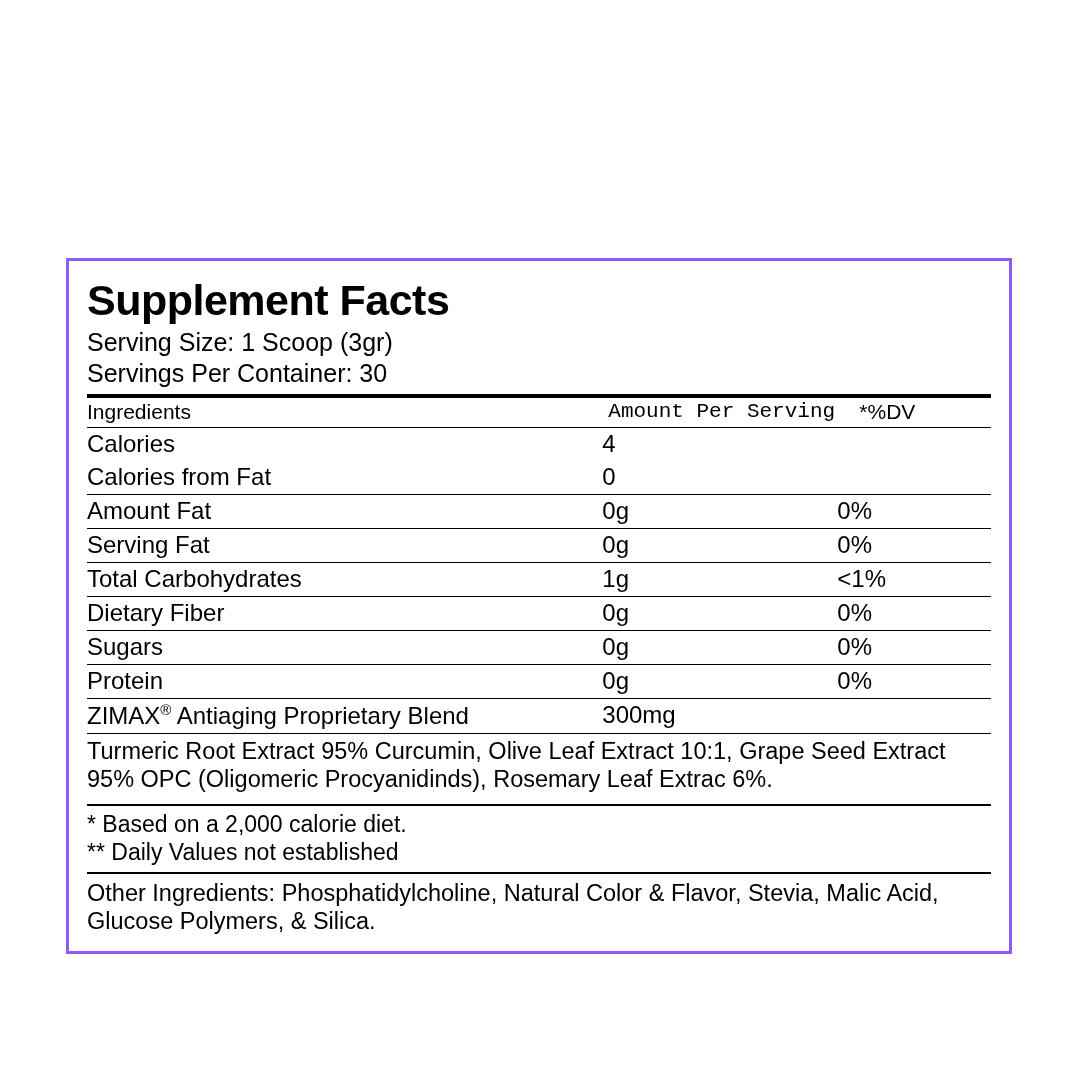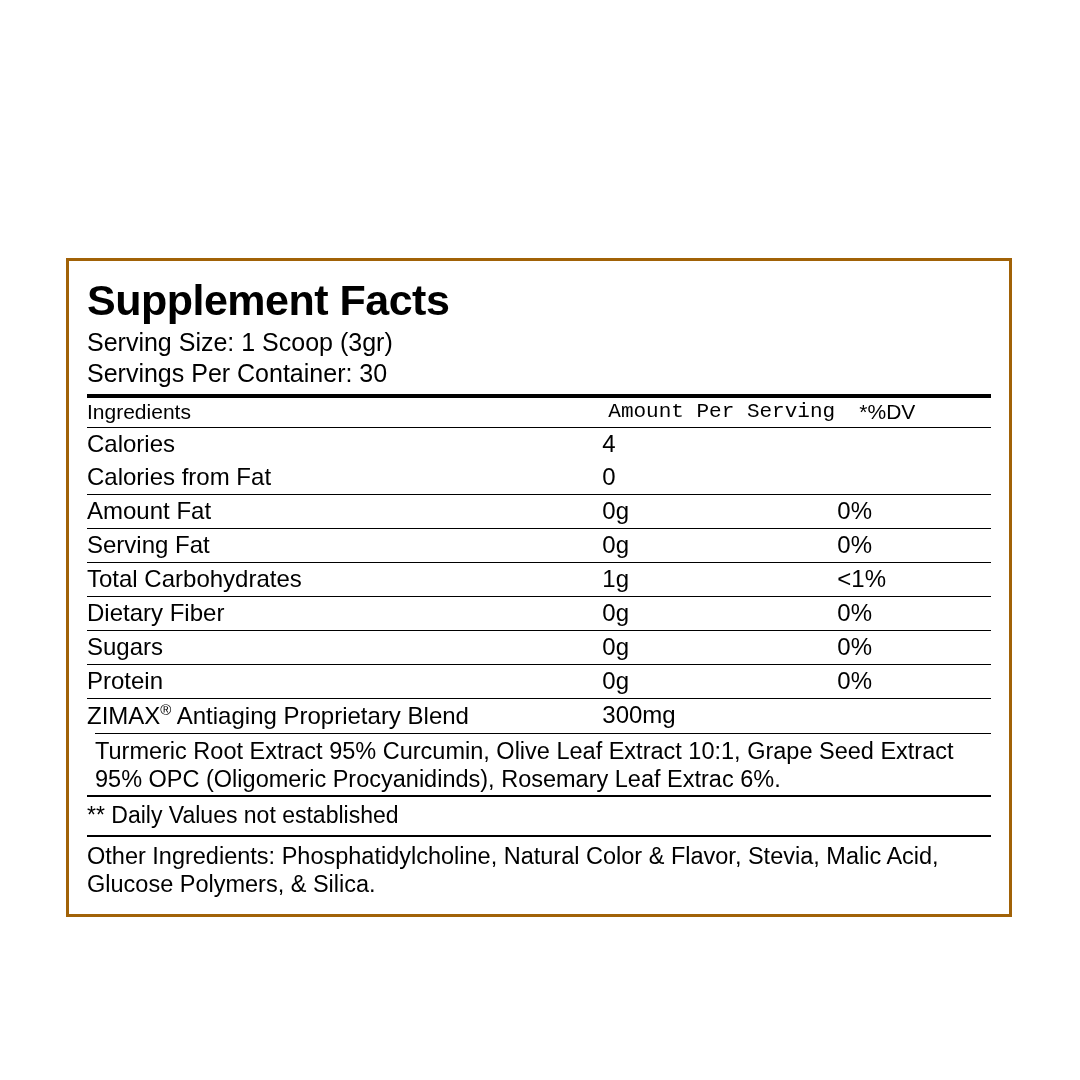--- a/index.html
+++ b/index.html
@@ -15,21 +15,21 @@
     position: relative;
     overflow: hidden;
   }
 
   .panel {
     position: absolute;
     left: 66px;
     top: 258px;
     width: 946px;
     box-sizing: border-box;
-    border: 3px solid #a16207;
+    border: 3px solid #8b5cf6;
     background: #ffffff;
     padding: 10px 18px 14px 18px;
   }
 
   .sf-title {
     font-size: 43px;
     font-weight: bold;
     letter-spacing: -0.5px;
     line-height: 1.08;
     margin: 6px 0 4px 0;
@@ -99,24 +99,23 @@
     padding-left: 50px;
   }
   .reg {
     font-size: 15px;
     vertical-align: super;
   }
 
   .ingredient-para {
     font-size: 23.5px;
     line-height: 1.17;
-    padding: 4px 0 2px 0;
+    padding: 4px 0 11px 0;
     border-top: 1.5px solid #000000;
     margin-top: 0;
-    margin-left: 8px;
   }
 
   .footnotes {
     font-size: 23px;
     line-height: 1.2;
     padding: 5px 0 5px 0;
   }
 
   .other-ing {
     font-size: 23.5px;
@@ -198,20 +197,21 @@
       <td class="col-dv dv"></td>
     </tr>
   </tbody>
     </table>
 
   <div class="ingredient-para">Turmeric Root Extract 95% Curcumin, Olive Leaf Extract 10:1, Grape Seed Extract 95% OPC (Oligomeric Procyanidinds), Rosemary Leaf Extrac 6%.</div>
 
   <div class="rule-med"></div>
 
   <div class="footnotes">
+    <div>* Based on a 2,000 calorie diet.</div>
     <div>** Daily Values not established</div>
   </div>
 
   <div class="rule-med"></div>
 
   <div class="other-ing">Other Ingredients: Phosphatidylcholine, Natural Color &amp; Flavor, Stevia, Malic Acid, Glucose Polymers, &amp; Silica.</div>
 
 </div>
 
 </body></html>

